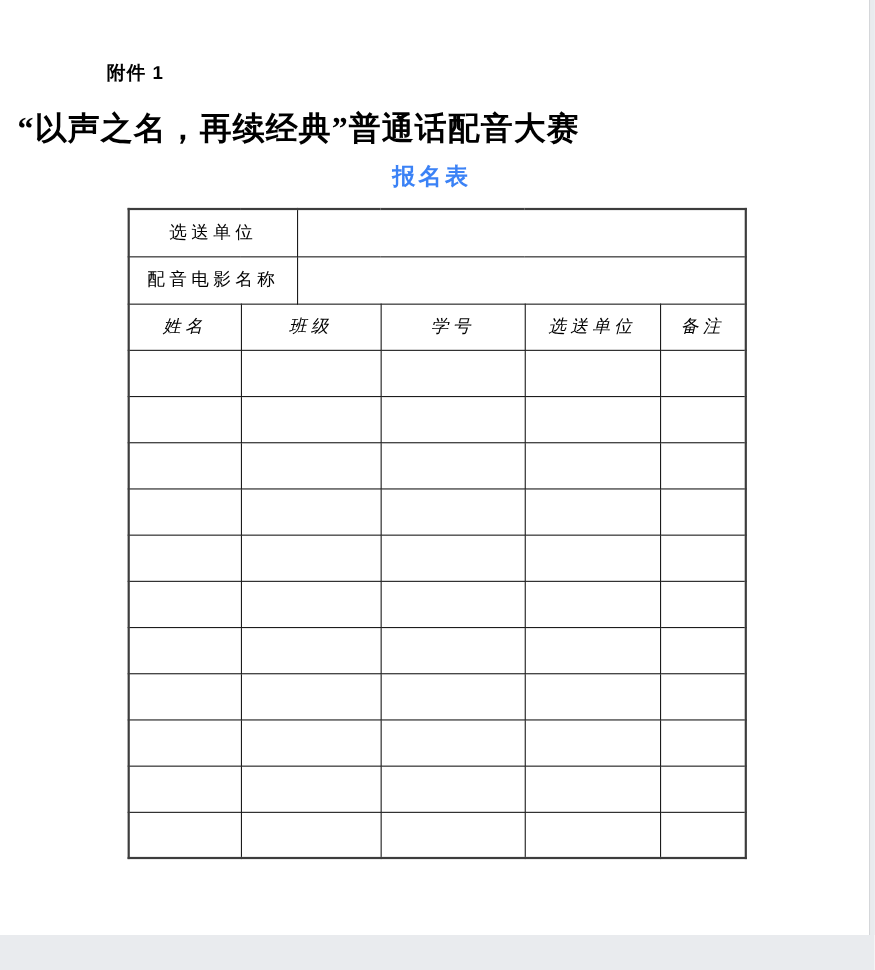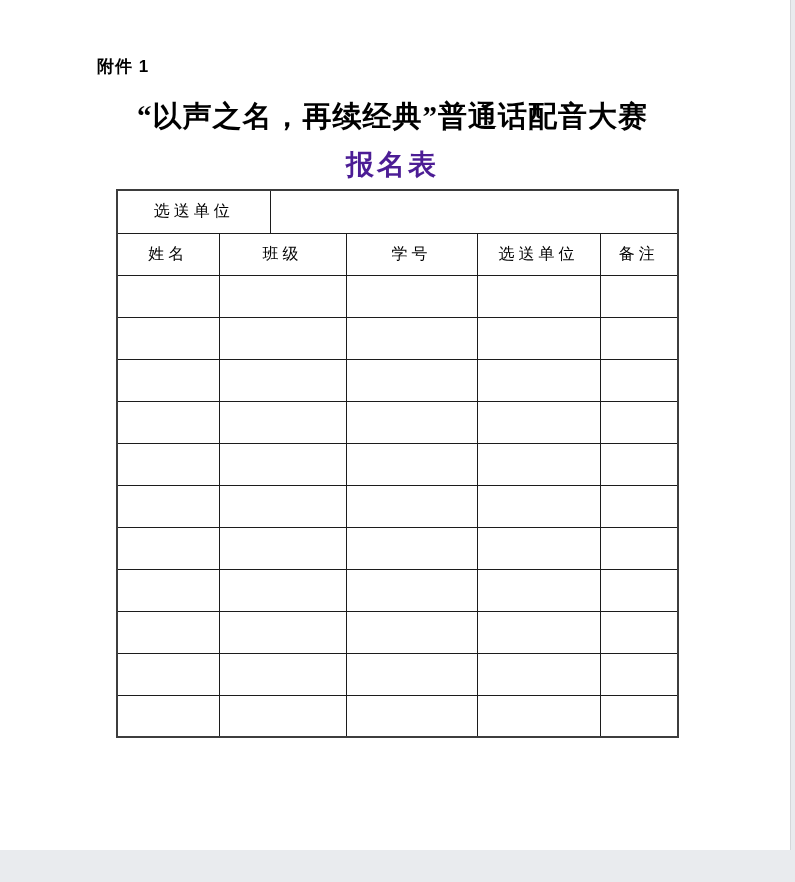--- a/index.html
+++ b/index.html
@@ -33,39 +33,39 @@
     top: 55px;
     font-family: "Liberation Sans", "DejaVu Sans", sans-serif;
     font-weight: bold;
     font-size: 17px;
     color: #000000;
     letter-spacing: 1px;
     white-space: nowrap;
   }
   .title-line1 {
     position: absolute;
-    left: 0;
+    left: 16px;
     right: 5px;
     top: 97px;
-    text-align: center;
+    text-align: left;
     font-weight: bold;
     font-size: 29px;
     color: #000000;
     letter-spacing: 1px;
     white-space: nowrap;
   }
   .title-line2 {
     position: absolute;
     left: 0;
     right: 5px;
     top: 146px;
     text-align: center;
     font-weight: bold;
-    font-size: 28px;
-    color: #4c1d95;
+    font-size: 21px;
+    color: #3b82f6;
     letter-spacing: 3px;
     white-space: nowrap;
   }
   table.reg-table {
     position: absolute;
     left: 116px;
     top: 189px;
     border-collapse: collapse;
     table-layout: fixed;
     border: 2px solid #3d3d3d;
@@ -76,21 +76,21 @@
     margin: 0;
     text-align: center;
     vertical-align: middle;
     font-weight: normal;
     font-size: 16px;
     color: #000000;
     letter-spacing: 4px;
     overflow: hidden;
   }
   tr.info-row    { height: 43px; margin-top: 28px; }
-  tr.header-row  { height: 42px; }
+  tr.header-row  { height: 42px; font-style: italic; }
   tr.member-row  { height: 42px; }
 </style>
 </head>
 <body>
 
 <div class="canvas">
   <div class="page">
 
     <div class="attachment-label">附件 1</div>
 
@@ -105,20 +105,24 @@
         <col style="width:76px">
         <col style="width:131px">
         <col style="width:123px">
         <col style="width:78px">
       </colgroup>
       <tbody>
         <tr class="info-row">
           <td colspan="2">选送单位</td>
           <td colspan="4"></td>
         </tr>
+        <tr class="info-row">
+          <td colspan="2">配音电影名称</td>
+          <td colspan="4"></td>
+        </tr>
         <tr class="header-row">
           <th>姓名</th>
           <th colspan="2">班级</th>
           <th>学号</th>
           <th>选送单位</th>
           <th>备注</th>
         </tr>
       </tbody>
       <tbody>
           <tr class="member-row">

